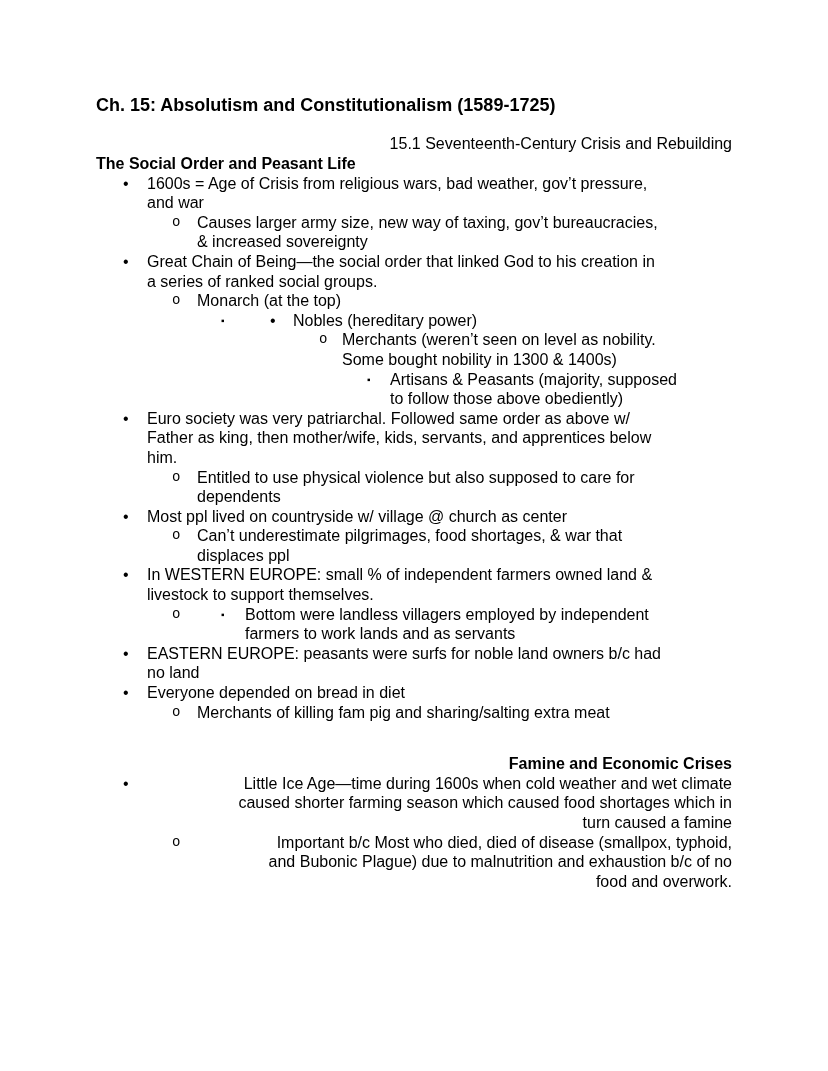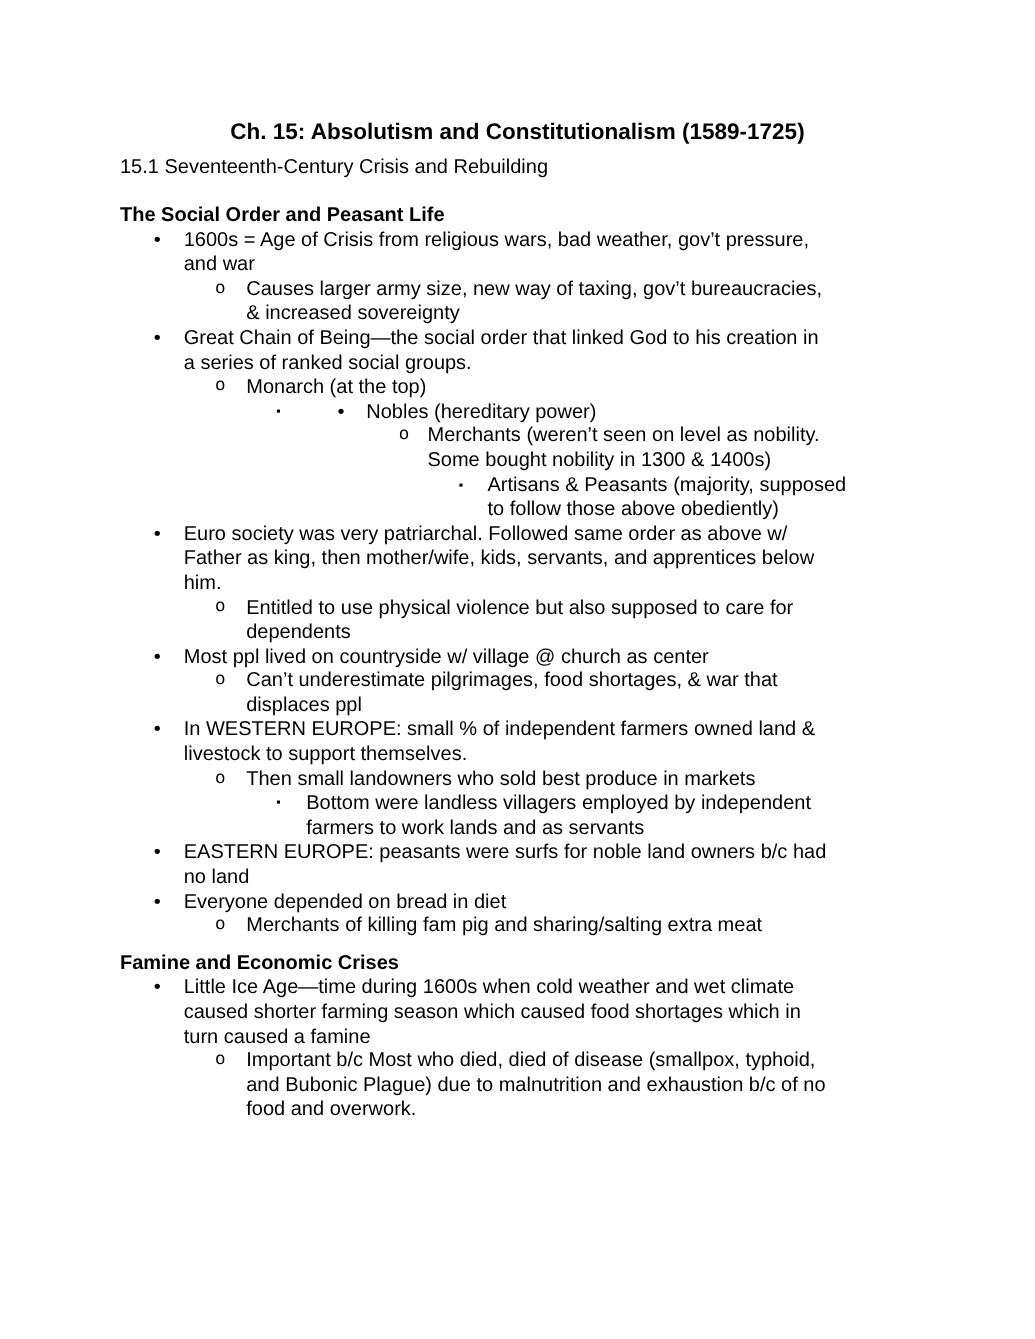--- a/index.html
+++ b/index.html
@@ -9,37 +9,36 @@
     color: #000000;
     font-family: "Liberation Sans", sans-serif;
     overflow: hidden;
   }
   .doc { padding: 95px 96px 0 96px; }
 
   .title {
     font-size: 18px;
     line-height: 20px;
     font-weight: bold;
-    text-align: center;
-    margin-bottom: 9px;
+    text-align: left;
+    margin-bottom: 19px;
     white-space: pre;
   }
   .subtitle {
     font-size: 16px;
     line-height: 20px;
-    text-align: left;
-    margin-bottom: 19px;
+    text-align: right;
     white-space: pre;
   }
   .section-heading {
     font-size: 16px;
     line-height: 19.6px;
     font-weight: bold;
   }
-  .section ~ .section { margin-top: 10px; }
+  .section ~ .section { margin-top: 32px; text-align: right; }
 
   .li {
     position: relative;
     font-size: 16px;
     line-height: 19.6px;
     white-space: pre;
   }
   .lv1 { padding-left: 51px;  }
   .lv2 { padding-left: 101px; }
   .lv3 { padding-left: 149px; }
@@ -82,21 +81,21 @@
         <div class="li lv1"><span class="marker mk1">•</span><span><span>Euro society was very patriarchal. Followed same order as above w/
 Father as king, then mother/wife, kids, servants, and apprentices below
 him.</span></span></div>
         <div class="li lv2"><span class="marker mk2">o</span><span><span>Entitled to use physical violence but also supposed to care for
 dependents</span></span></div>
         <div class="li lv1"><span class="marker mk1">•</span><span><span>Most ppl lived on countryside w/ village @ church as center</span></span></div>
         <div class="li lv2"><span class="marker mk2">o</span><span><span>Can’t underestimate pilgrimages, food shortages, &amp; war that
 displaces ppl</span></span></div>
         <div class="li lv1"><span class="marker mk1">•</span><span><span>In WESTERN EUROPE: small % of independent farmers owned land &amp;
 livestock to support themselves.</span></span></div>
-        <div class="li lv2"><span class="marker mk2">o</span><span><span>Then small landowners who sold best produce in markets</span></span></div>
+        <div class="li lv2"><span class="marker mk2">o</span></div>
         <div class="li lv3"><span class="marker mk3">▪</span><span><span>Bottom were landless villagers employed by independent
 farmers to work lands and as servants</span></span></div>
         <div class="li lv1"><span class="marker mk1">•</span><span><span>EASTERN EUROPE: peasants were surfs for noble land owners b/c had
 no land</span></span></div>
         <div class="li lv1"><span class="marker mk1">•</span><span><span>Everyone depended on bread in diet</span></span></div>
         <div class="li lv2"><span class="marker mk2">o</span><span><span>Merchants of killing fam pig and sharing/salting extra meat</span></span></div>
       </section>
       <section class="section">
         <div class="section-heading">Famine and Economic Crises</div>
         <div class="li lv1"><span class="marker mk1">•</span><span><span class="i">Little Ice Age</span><span>—time during 1600s when cold weather and wet climate

